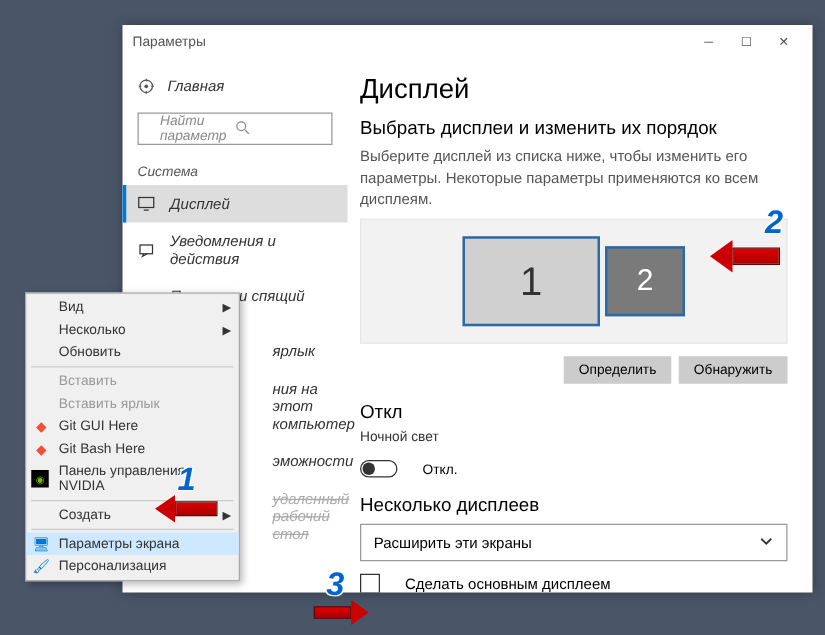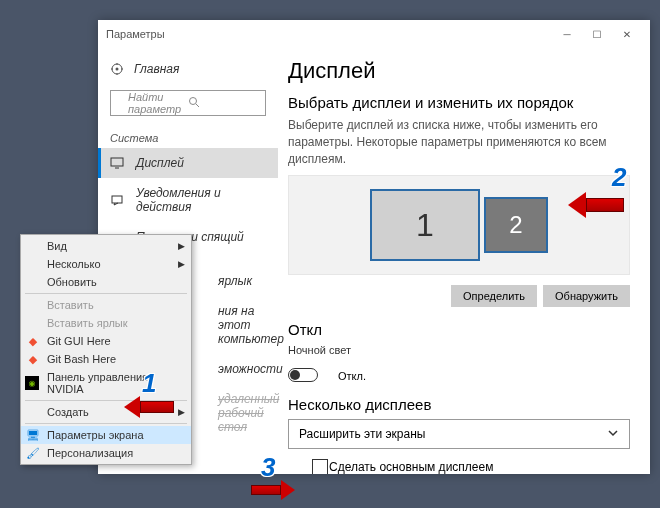--- a/index.html
+++ b/index.html
@@ -30,21 +30,21 @@
 .mon1 { width: 110px; height: 72px; background: #d0d0d0; color: #333; }
 .mon2 { width: 64px; height: 56px; background: #7a7a7a; color: #fff; font-size: 24px; }
 .btn-row { display: flex; justify-content: flex-end; gap: 6px; margin-top: 10px; }
 .btn { background: #ccc; border: none; padding: 5px 12px; font-size: 11px; }
 .sec-title { font-size: 15px; font-weight: 400; margin-top: 14px; margin-bottom: 6px; }
 .toggle-row { display: flex; align-items: flex-end; gap: 20px; font-size: 11px; margin-top: 12px; }
 .toggle { width: 30px; height: 14px; border: 1px solid #333; border-radius: 7px; position: relative; }
 .toggle::after { content: ""; position: absolute; left: 1px; top: 1px; width: 10px; height: 10px; border-radius: 50%; background: #333; }
 .nl-label { font-size: 11px; color: #333; }
 .dropdown { border: 1px solid #999; height: 30px; display: flex; align-items: center; justify-content: space-between; padding: 0 10px; font-size: 12px; margin-top: 6px; }
-.checkbox-row { display: flex; align-items: center; gap: 1px; margin-top: 10px; font-size: 12px; margin-left: 24px; }
+.checkbox-row { display: flex; align-items: center; gap: 20px; margin-top: 10px; font-size: 12px; }
 .checkbox { width: 16px; height: 16px; border: 1.5px solid #333; }
 
 
 .ctx { position: absolute; left: 20px; top: 234px; width: 172px; background: #f0f0f0; border: 1px solid #aaa; box-shadow: 2px 2px 6px rgba(0,0,0,0.3); font-size: 11px; padding: 2px 0; }
 .ctx-item { display: flex; align-items: center; padding: 3px 6px 3px 26px; position: relative; color: #333; }
 .ctx-item.hl { background: #cde8ff; }
 .ctx-item.dis { color: #999; }
 .ctx-sep { height: 1px; background: #ccc; margin: 2px 4px; }
 .ctx-item .arrow { margin-left: auto; font-size: 9px; }
 .ctx-item .ico { position: absolute; left: 4px; width: 16px; height: 16px; display: flex; align-items: center; justify-content: center; font-size: 11px; }

